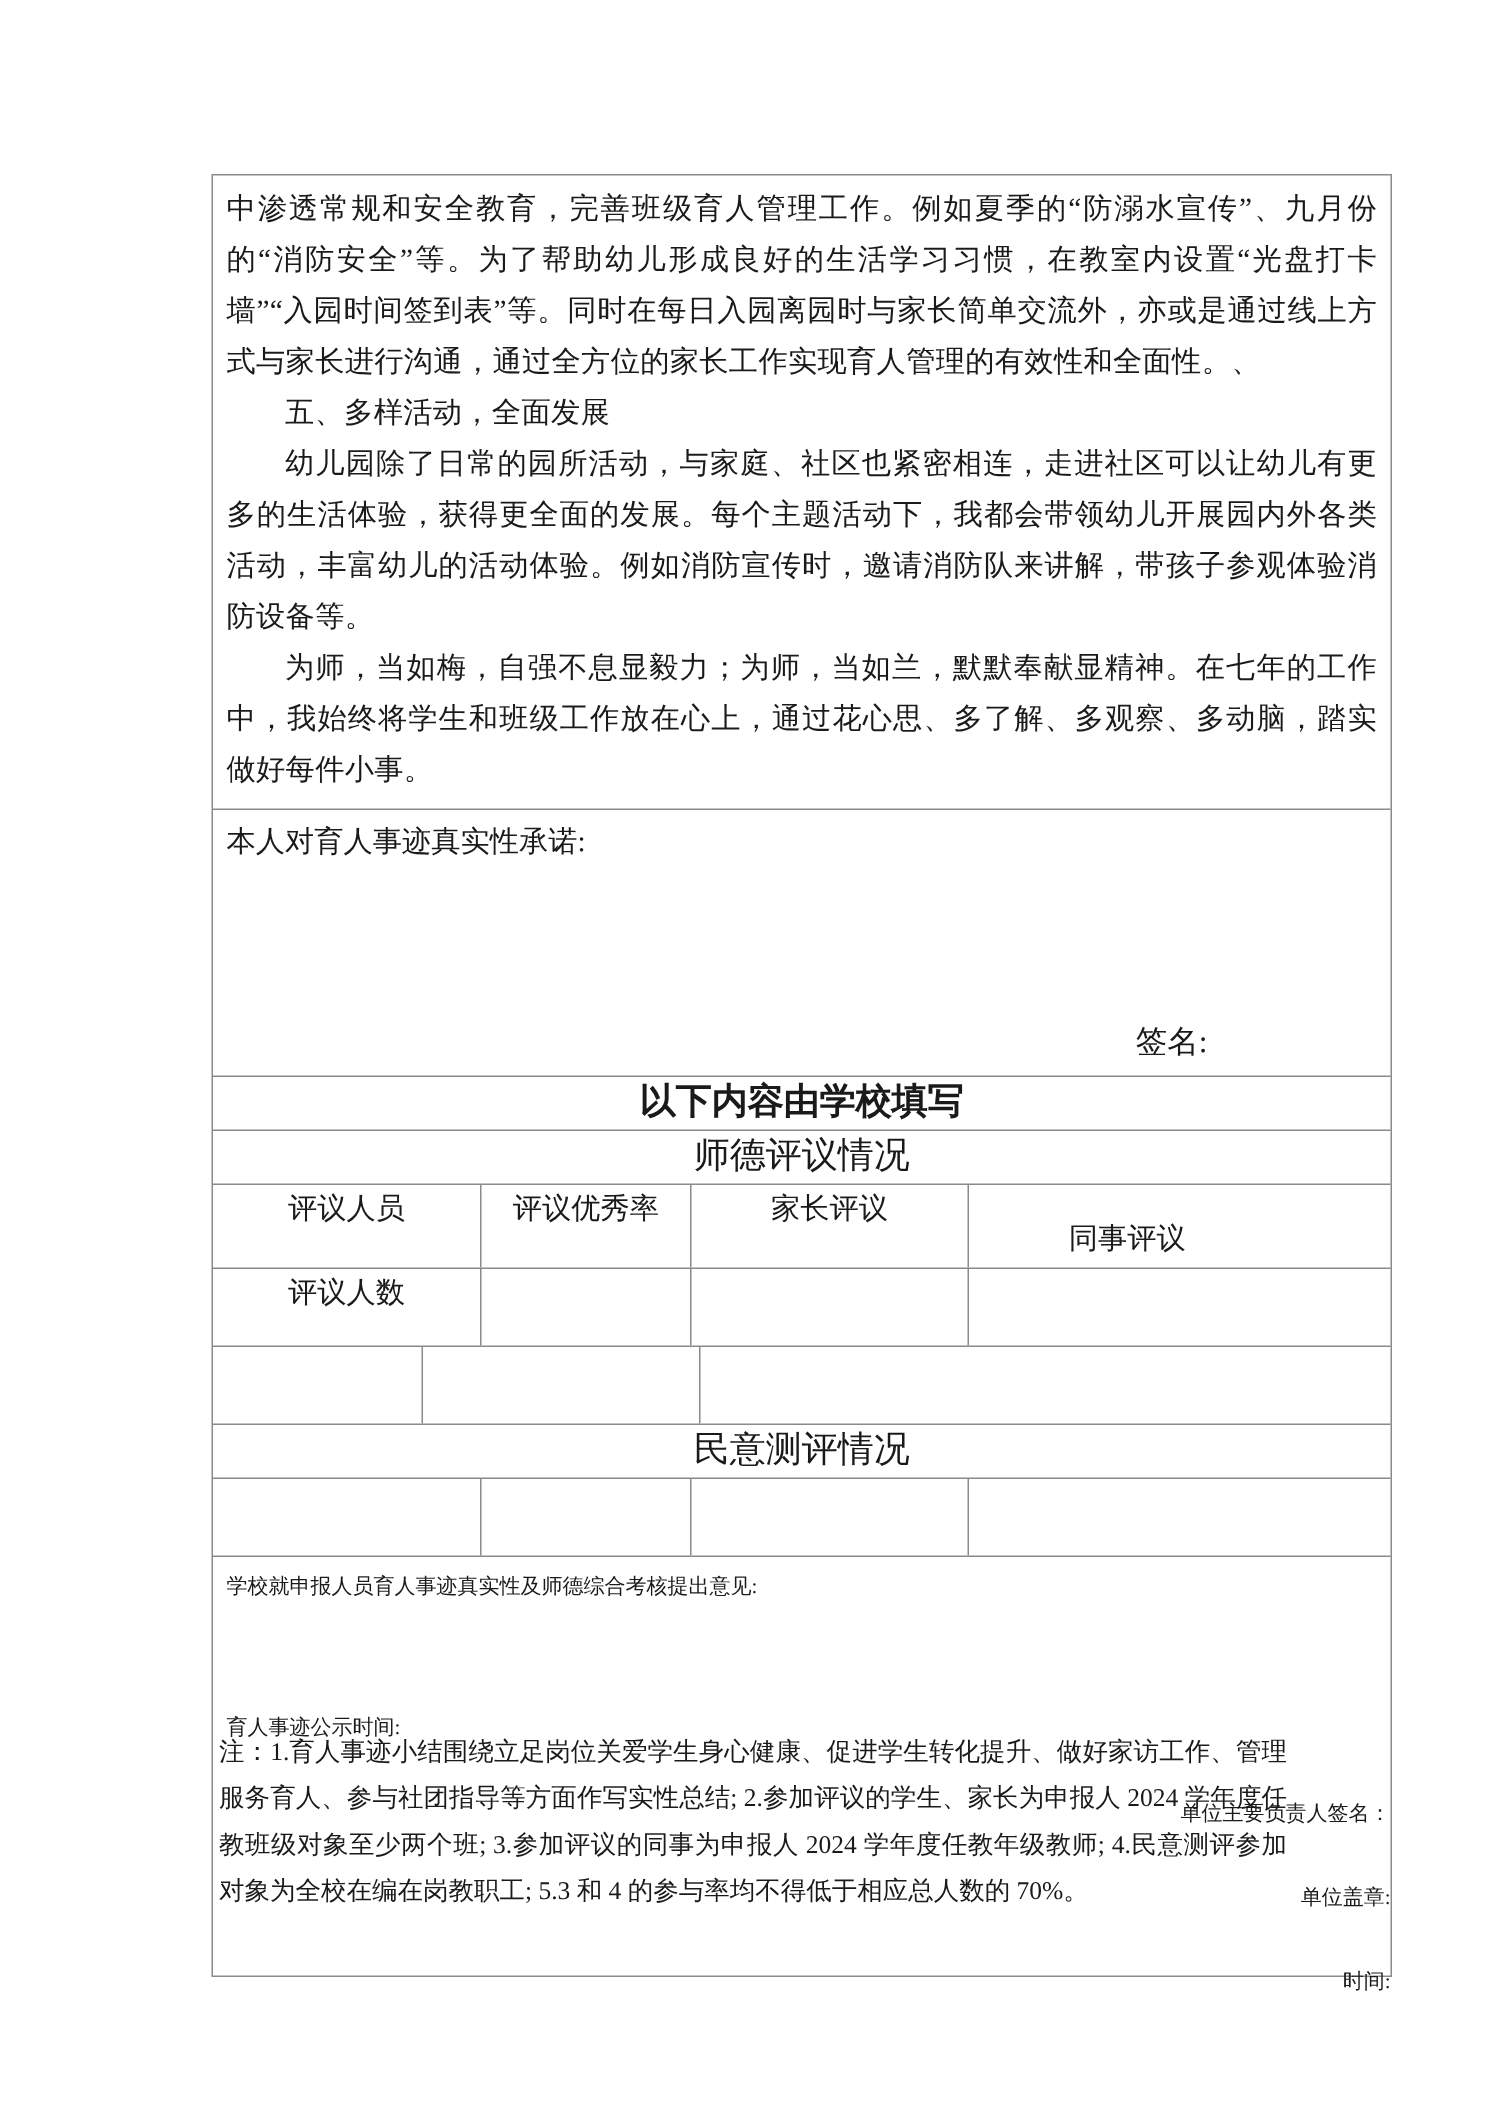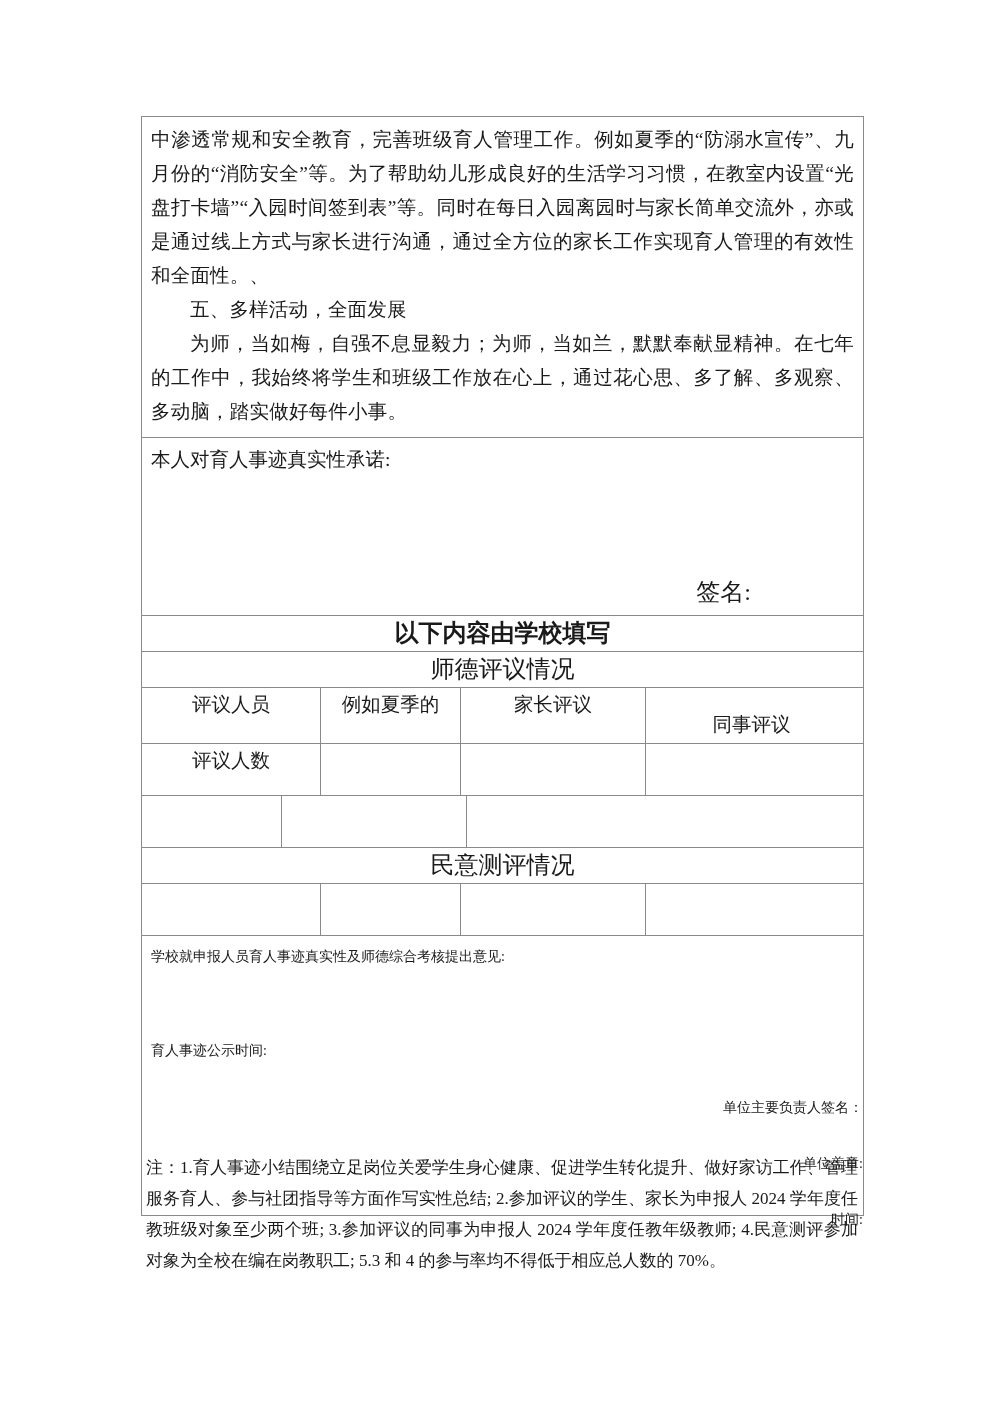--- a/index.html
+++ b/index.html
@@ -23,21 +23,21 @@
     width: 1000px;
     height: 1415px;
     background: #ffffff;
   }
 
   
   .form-frame {
     position: absolute;
     left: 141px;
     top: 116px;
-    width: 723px;
+    width: 787px;
     border: 1px solid #8a8a8a;
     box-sizing: border-box;
     background: #fff;
   }
 
   .row {
     border-bottom: 1px solid #8a8a8a;
     box-sizing: border-box;
   }
   .row:last-child { border-bottom: none; }
@@ -62,23 +62,23 @@
   .commit {
     height: 178px;
     position: relative;
     padding: 6px 9px 0 9px;
     box-sizing: border-box;
     font-size: 19.5px;
     line-height: 32px;
   }
   .commit .sign-line {
     position: absolute;
-    right: 112px;
+    right: 122px;
     bottom: 7px;
-    font-size: 24px;
+    font-size: 21px;
   }
 
   
   .banner {
     text-align: center;
     font-size: 24px;
     line-height: 30px;
     padding: 2px 0 3px 0;
   }
   .banner.bold { font-weight: bold; }
@@ -145,35 +145,36 @@
 </head>
 <body>
 
 <div class="page">
 
   <div class="form-frame">
 
     <div class="row narrative">
       <p>中渗透常规和安全教育，完善班级育人管理工作。例如夏季的“防溺水宣传”、九月份的“消防安全”等。为了帮助幼儿形成良好的生活学习习惯，在教室内设置“光盘打卡墙”“入园时间签到表”等。同时在每日入园离园时与家长简单交流外，亦或是通过线上方式与家长进行沟通，通过全方位的家长工作实现育人管理的有效性和全面性。、</p>
       <p class="indent">五、多样活动，全面发展</p>
+      <p class="indent">幼儿园除了日常的园所活动，与家庭、社区也紧密相连，走进社区可以让幼儿有更多的生活体验，获得更全面的发展。每个主题活动下，我都会带领幼儿开展园内外各类活动，丰富幼儿的活动体验。例如消防宣传时，邀请消防队来讲解，带孩子参观体验消防设备等。</p>
       <p class="indent">为师，当如梅，自强不息显毅力；为师，当如兰，默默奉献显精神。在七年的工作中，我始终将学生和班级工作放在心上，通过花心思、多了解、多观察、多动脑，踏实做好每件小事。</p>
     </div>
 
     <div class="row commit">
       <div>本人对育人事迹真实性承诺:</div>
       <div class="sign-line">签名:</div>
     </div>
 
     <div class="row banner bold">以下内容由学校填写</div>
 
     <div class="row banner">师德评议情况</div>
 
     <div class="grid-row">
       <div class="cell c1">评议人员</div>
-      <div class="cell c2">例如夏季的</div>
+      <div class="cell c2">评议优秀率</div>
       <div class="cell c3">家长评议</div>
       <div class="cell c4">同事评议</div>
     </div>
 
     <div class="grid-row">
       <div class="cell c1">评议人数</div>
       <div class="cell c2"></div>
       <div class="cell c3"></div>
       <div class="cell c4"></div>
     </div>

